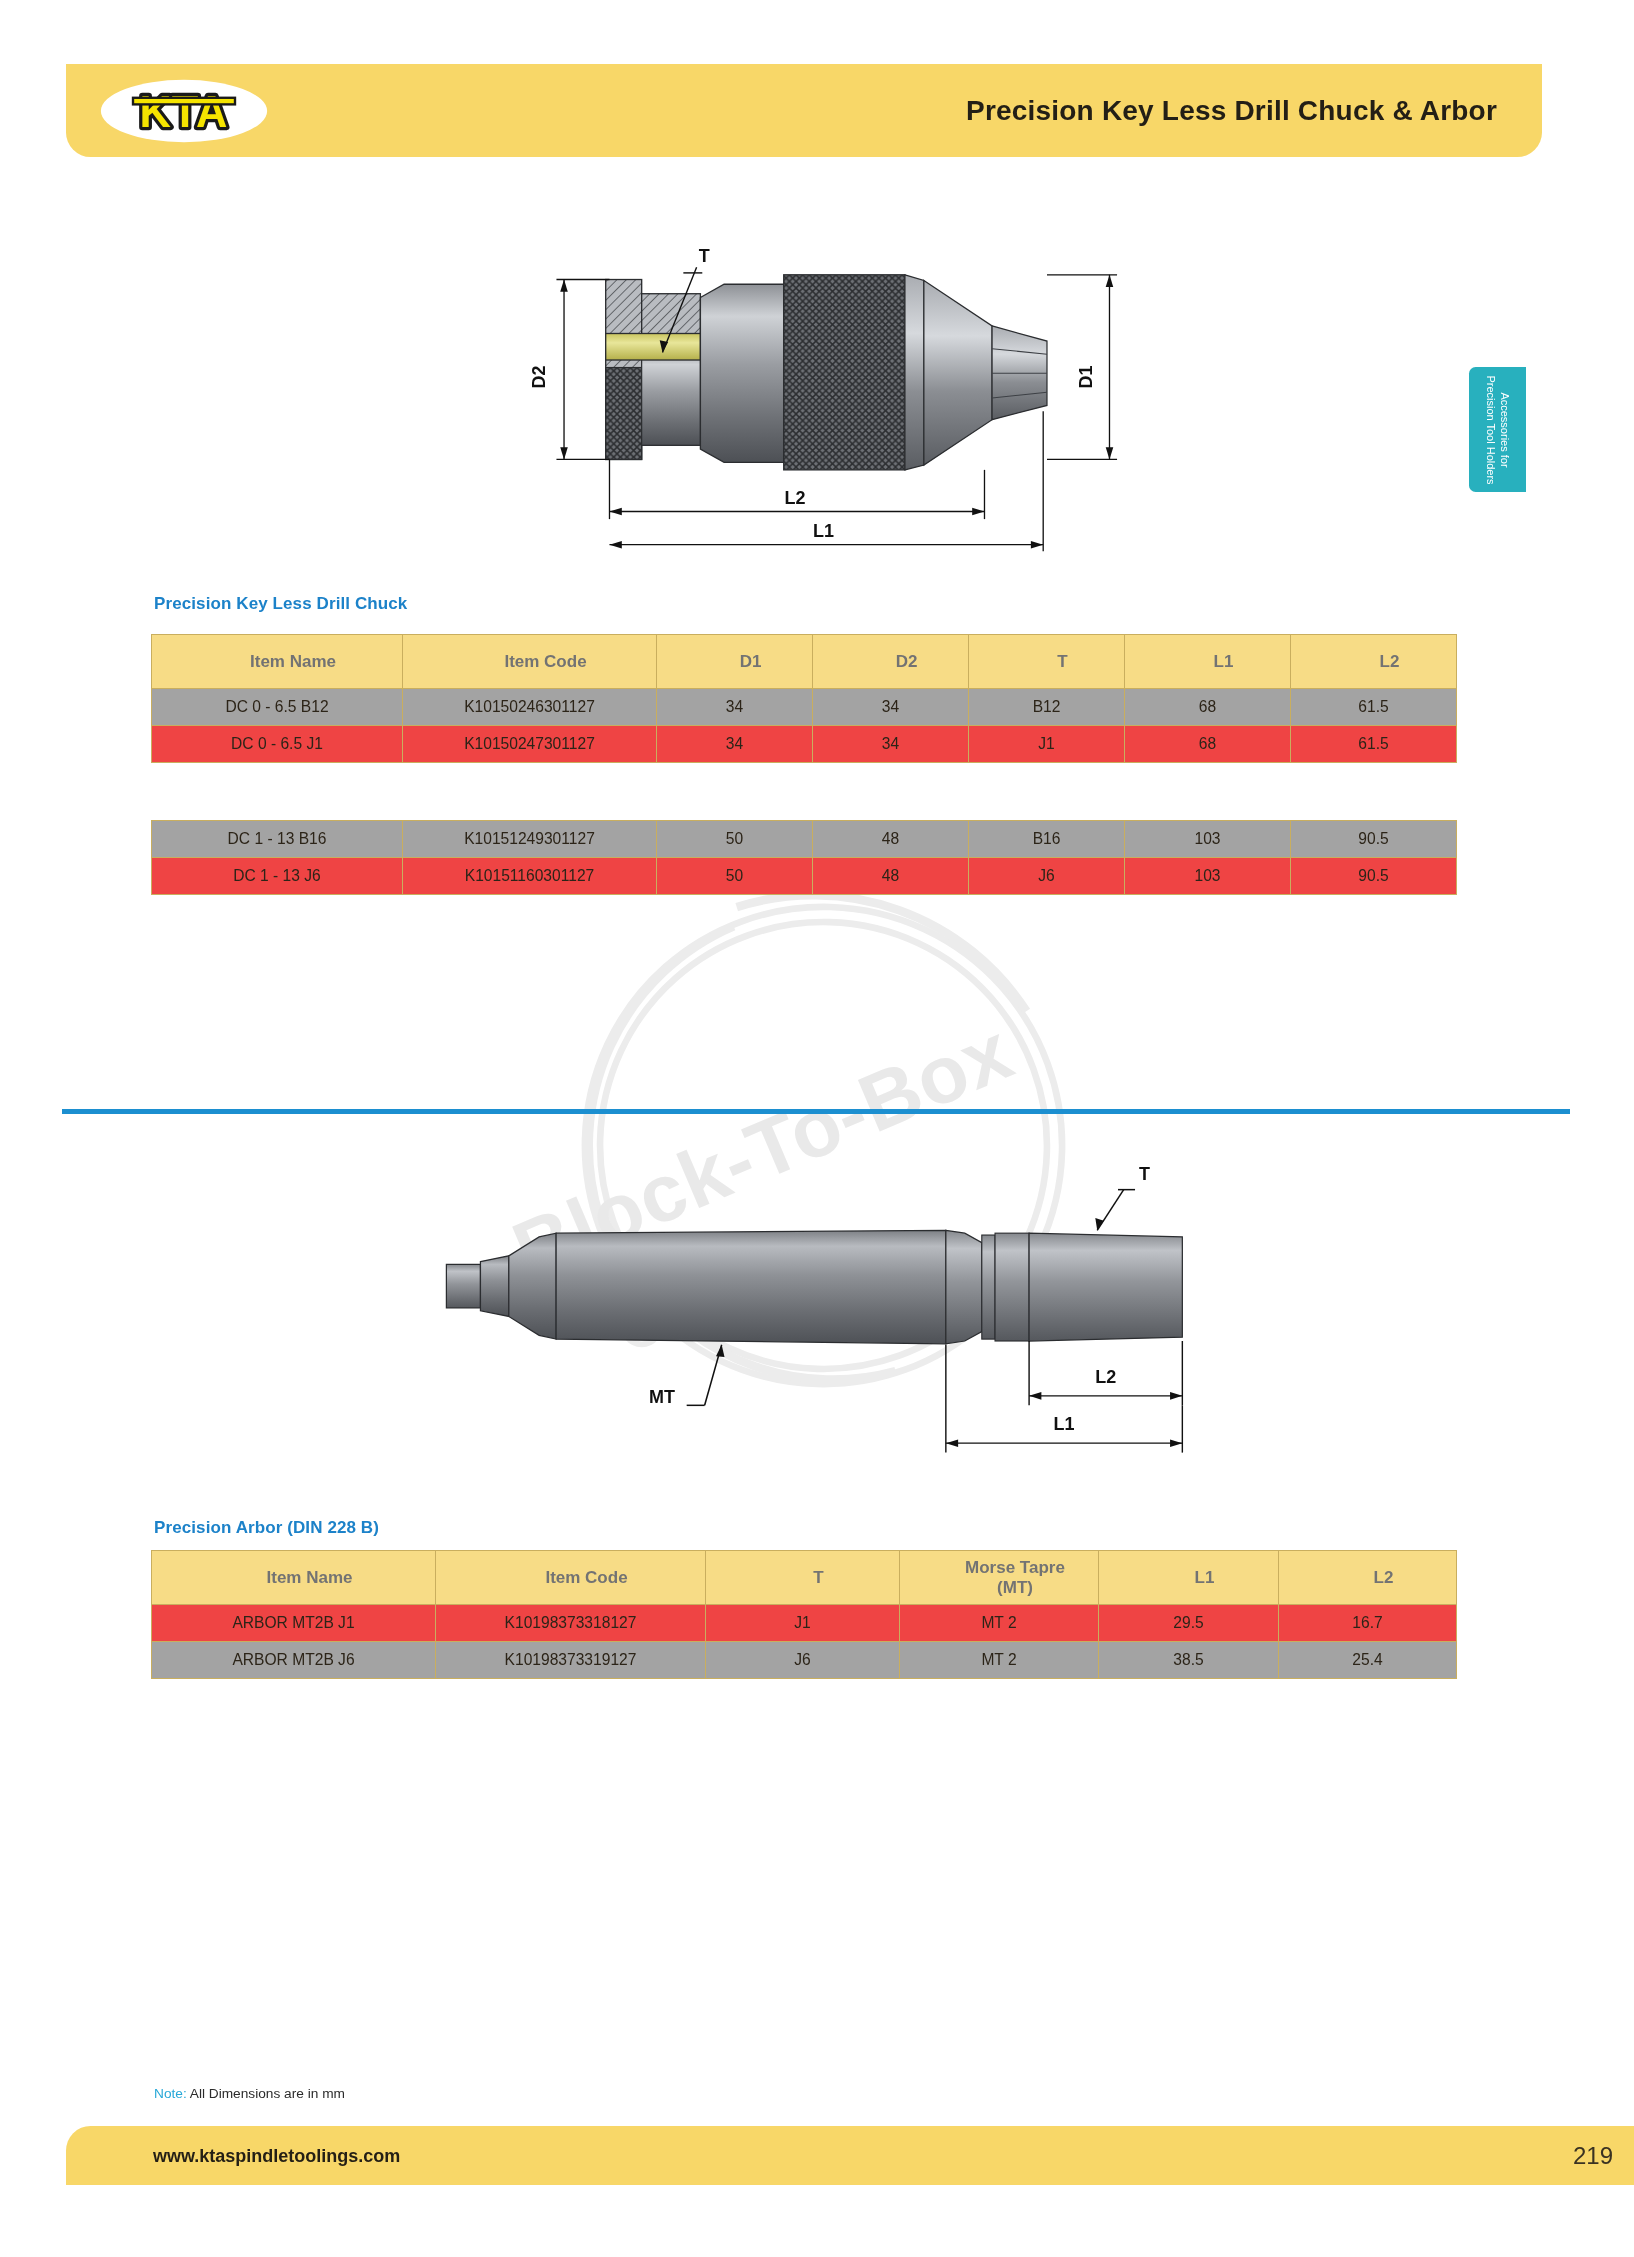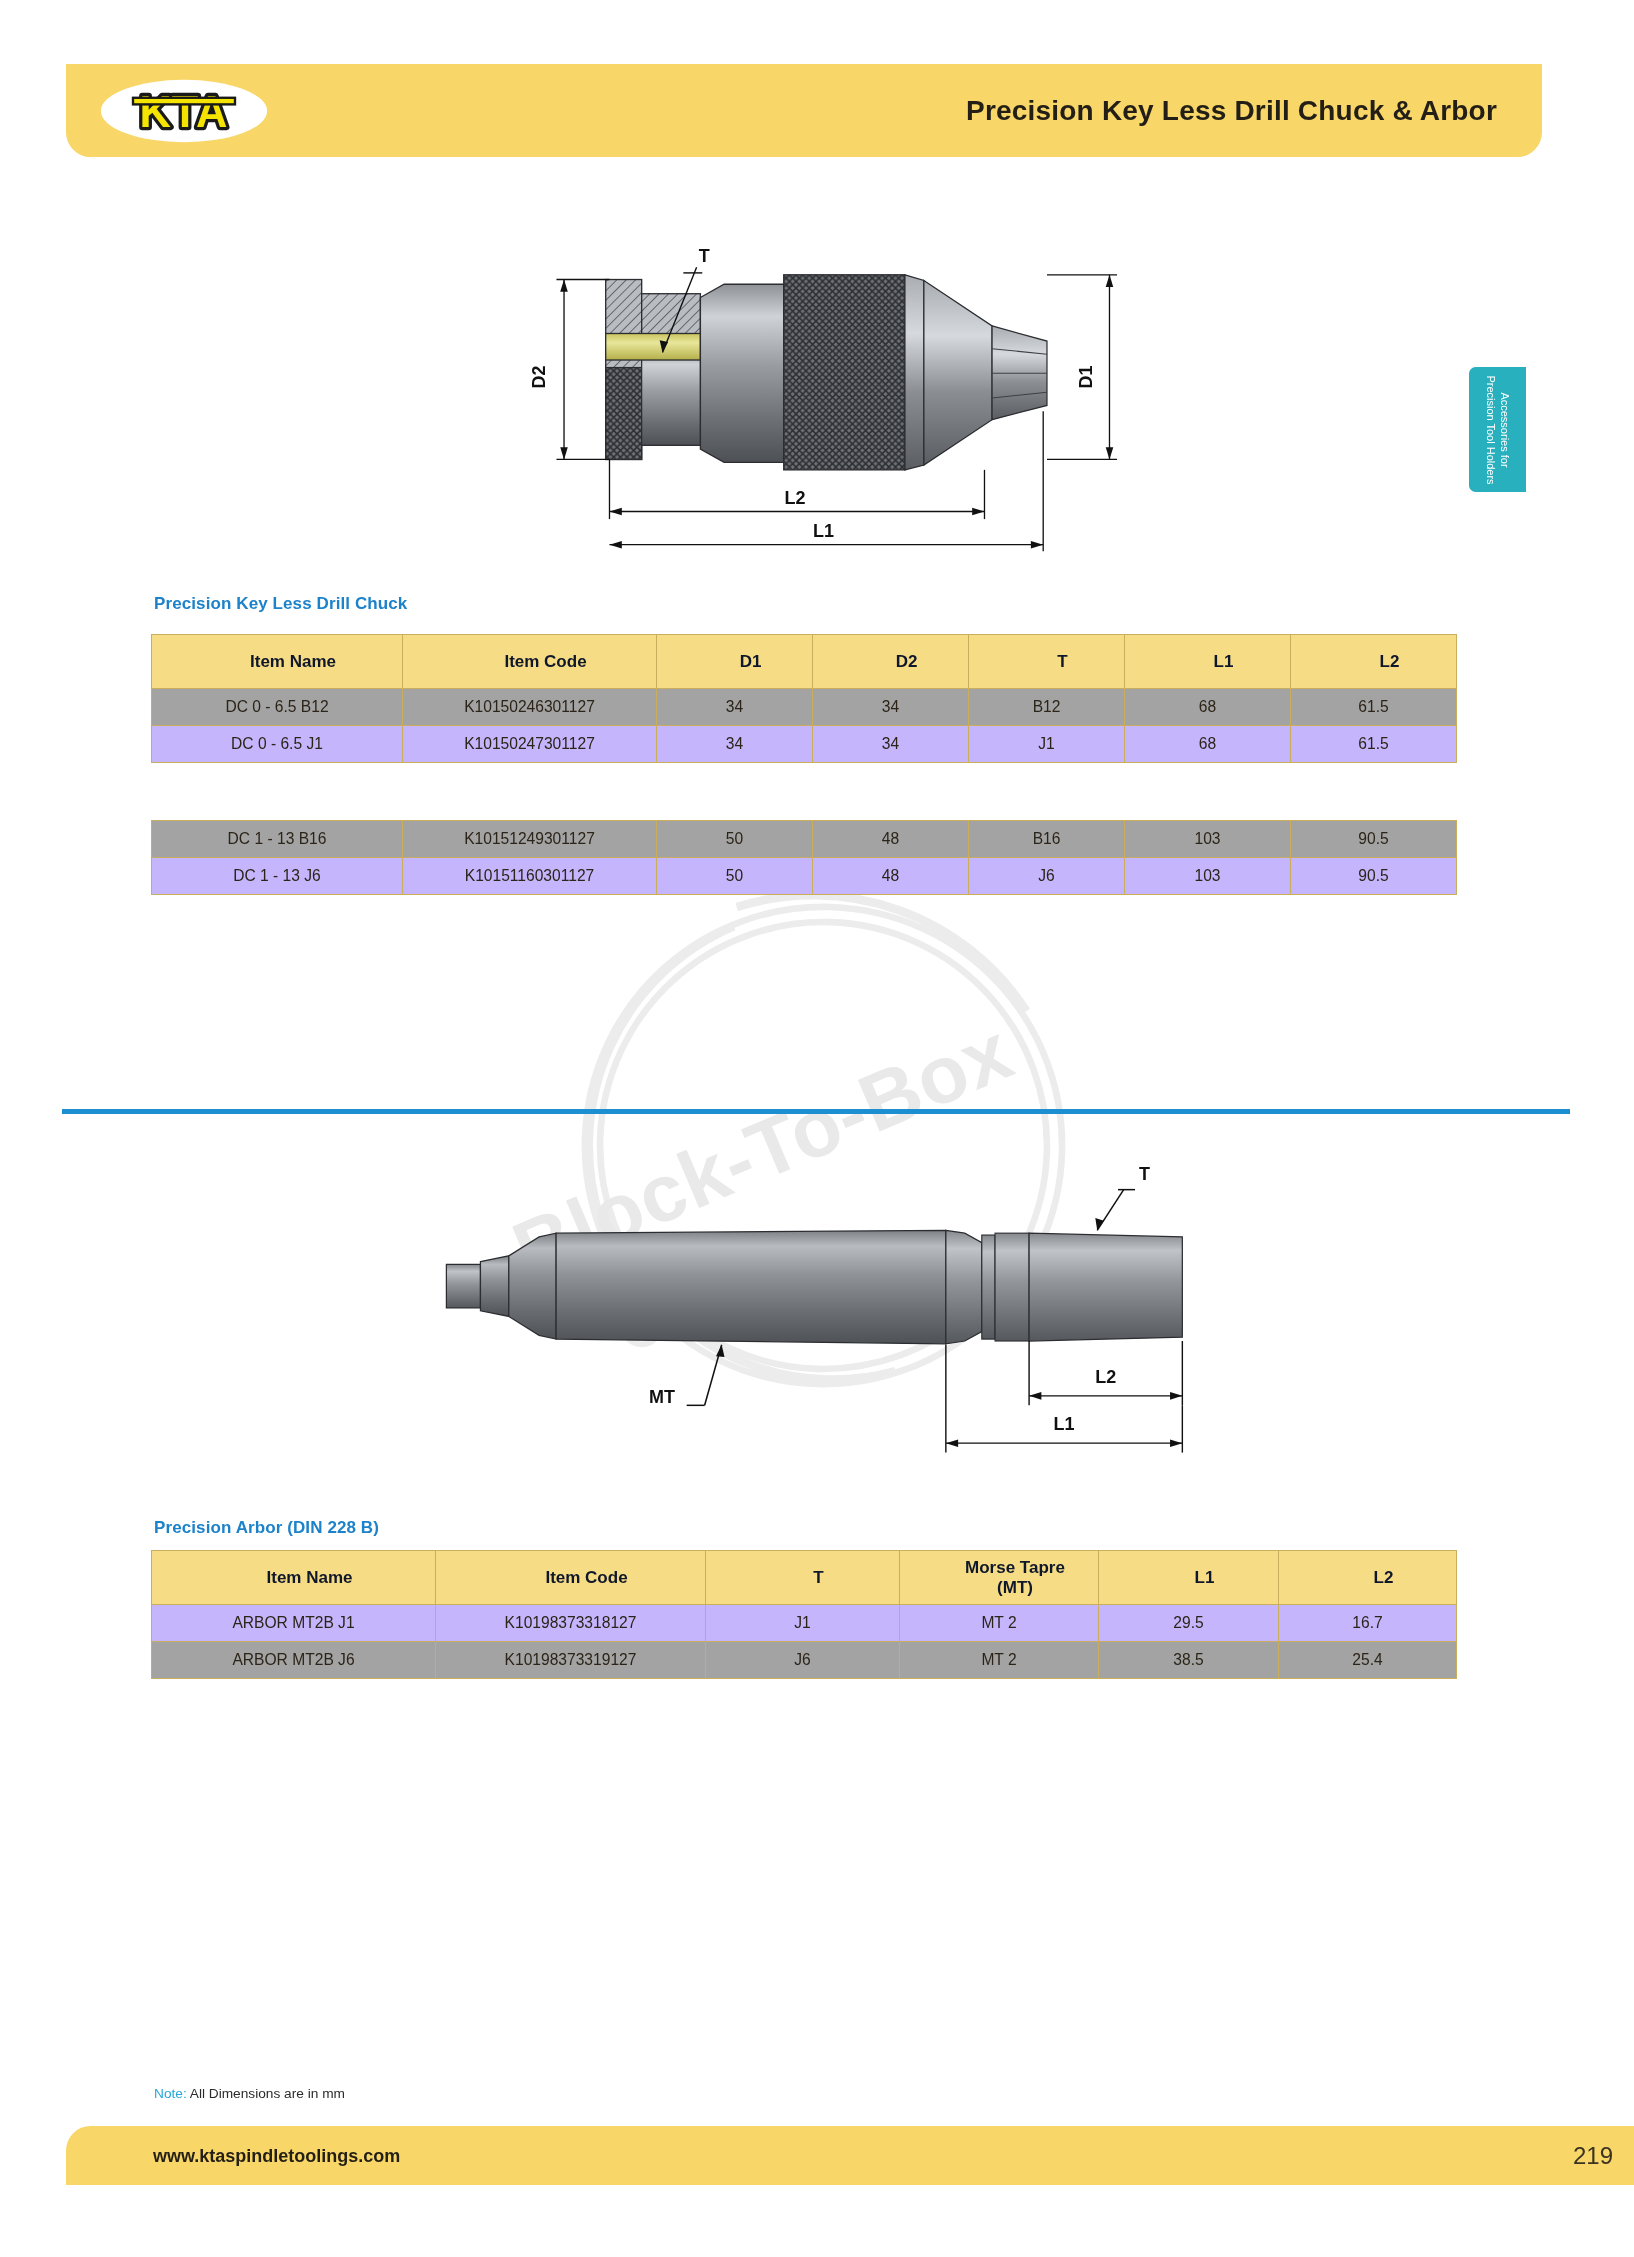--- a/index.html
+++ b/index.html
@@ -63,27 +63,27 @@
     position:absolute;border-collapse:collapse;table-layout:fixed;
     z-index:4;background:#fff;
   }
   .tbl th,.tbl td{
     border:0.9px solid #C9AE5E;
     text-align:center;vertical-align:middle;
     font-size:15.6px;color:#2c2418;
     padding:0;
   }
   .tbl th{
-    background:#F7DC86;font-weight:bold;font-size:17px;color:#0f172a;
+    background:#F7DC86;font-weight:bold;font-size:17px;color:#737373;
     height:53px;
     padding-left:32px;
   }
   .tbl td{height:36px;font-weight:normal;}
   .tbl tr.odd td{background:#a3a3a3;}
-  .tbl tr.even td{background:#c4b5fd;}
+  .tbl tr.even td{background:#ef4444;}
 
   
   .divider{
     position:absolute;left:62px;top:1109px;width:1508px;height:4.7px;
     background:#1C8FD0;z-index:4;
   }
 
   
   .note{
     position:absolute;left:154px;top:2086px;font-size:13.7px;color:#2b2b2b;z-index:4;

